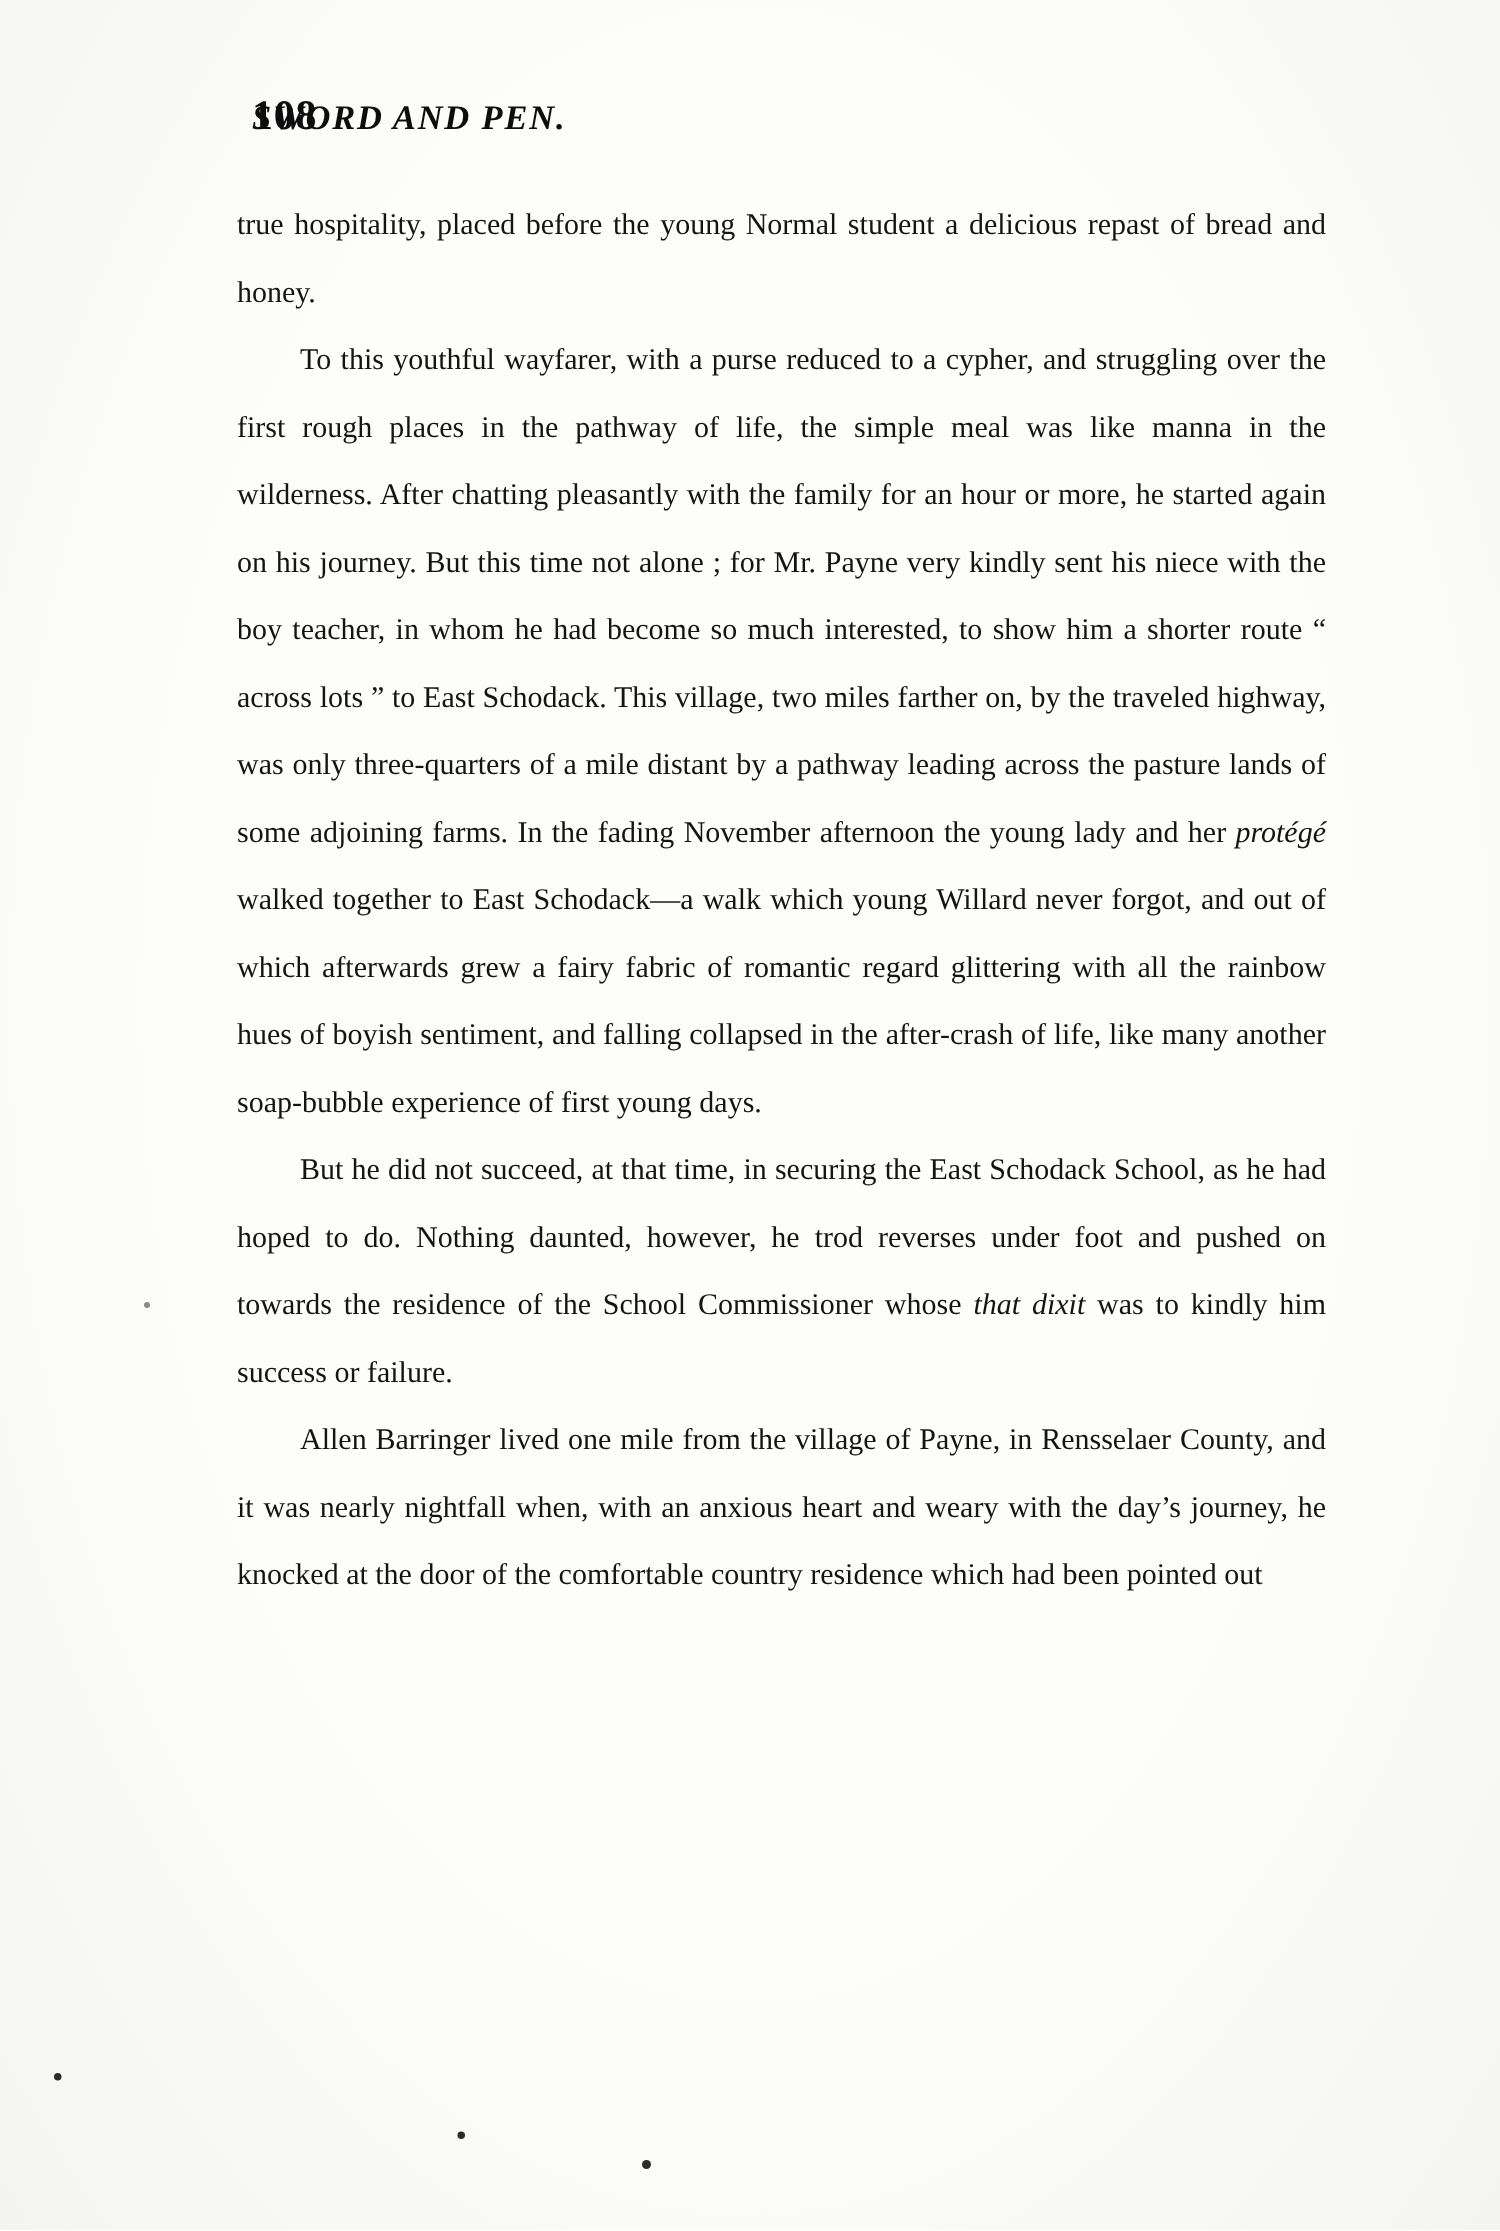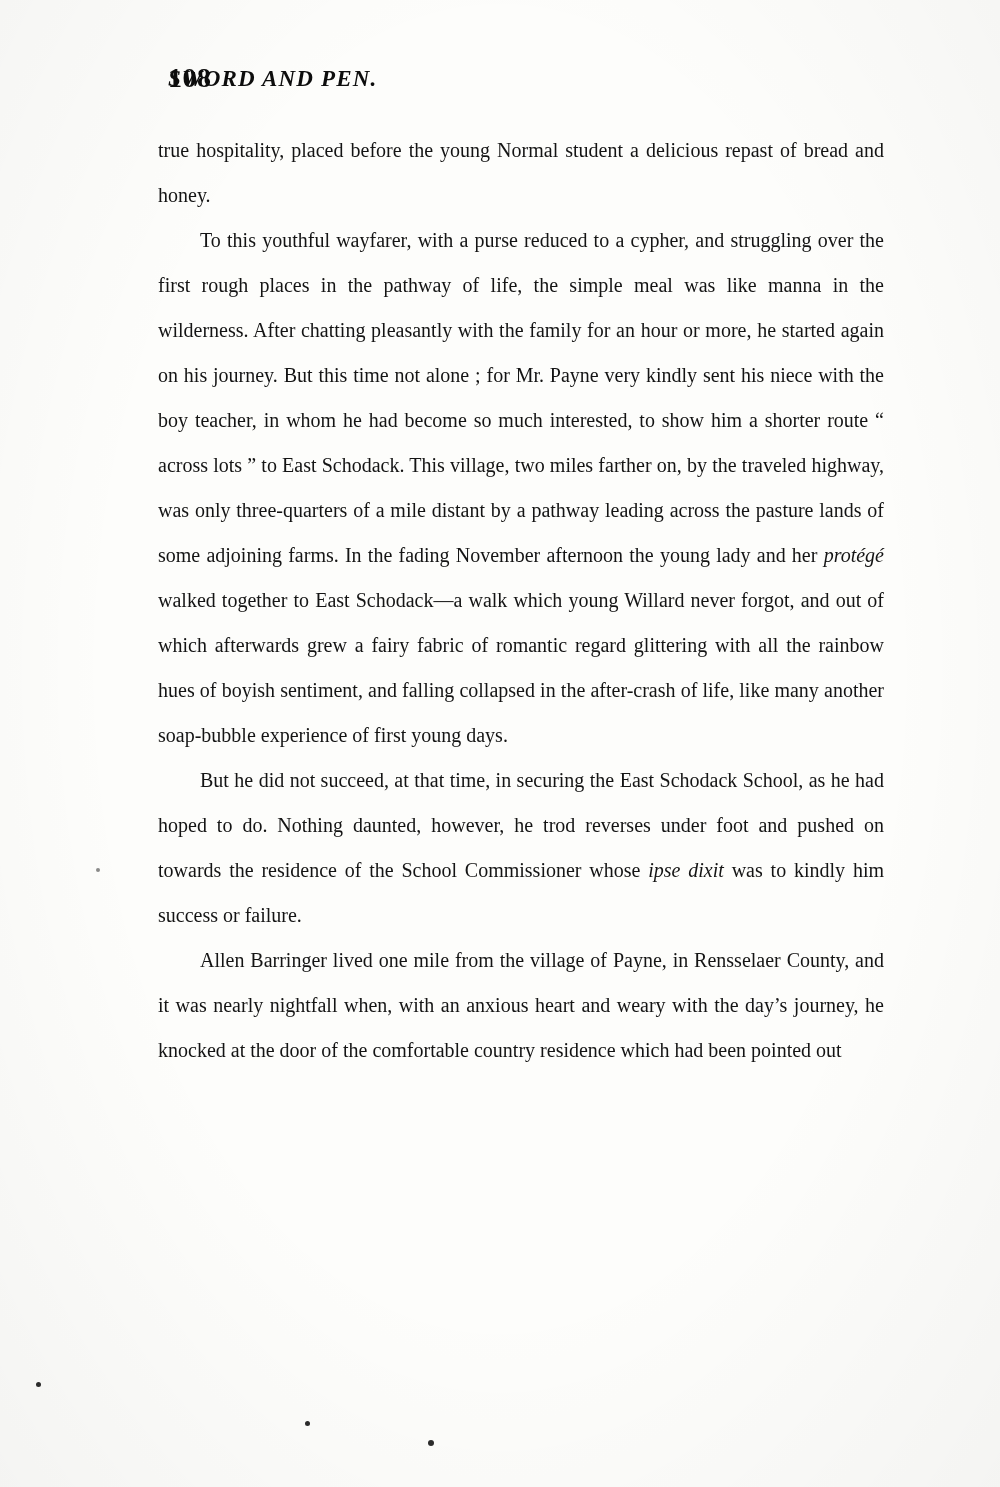--- a/index.html
+++ b/index.html
@@ -103,21 +103,21 @@
       <span class="rh-text">SWORD AND PEN.</span>
     </div>
   </div>
 
   <div class="body-text">
     <p class="para no-indent">true hospitality, placed before the young Normal student a delicious repast of bread and honey.</p>
     <p class="para">
       <span>To this youthful wayfarer, with a purse reduced to a cypher, and struggling over the first rough places in the pathway of life, the simple meal was like manna in the wilderness. After chatting pleasantly with the family for an hour or more, he started again on his journey. But this time not alone ; for Mr. Payne very kindly sent his niece with the boy teacher, in whom he had become so much interested, to show him a shorter route “ across lots ” to East Schodack. This village, two miles farther on, by the traveled highway, was only three-quarters of a mile distant by a pathway leading across the pasture lands of some adjoining farms. In the fading November afternoon the young lady and her </span><i>protégé</i><span> walked together to East Schodack—a walk which young Willard never forgot, and out of which afterwards grew a fairy fabric of romantic regard glittering with all the rainbow hues of boyish sentiment, and falling collapsed in the after-crash of life, like many another soap-bubble experience of first young days.</span>
     </p>
     <p class="para">
-      <span>But he did not succeed, at that time, in securing the East Schodack School, as he had hoped to do. Nothing daunted, however, he trod reverses under foot and pushed on towards the residence of the School Commissioner whose </span><i>ipse dixit</i><span> was to kindly him success or failure.</span>
+      <span>But he did not succeed, at that time, in securing the East Schodack School, as he had hoped to do. Nothing daunted, however, he trod reverses under foot and pushed on towards the residence of the School Commissioner whose </span><i>that dixit</i><span> was to kindly him success or failure.</span>
     </p>
     <p class="para">Allen Barringer lived one mile from the village of Payne, in Rensselaer County, and it was nearly nightfall when, with an anxious heart and weary with the day’s journey, he knocked at the door of the comfortable country residence which had been pointed out</p>
   </div>
 
   <div class="marks">
     <span class="mark mark-1"></span>
     <span class="mark mark-2"></span>
     <span class="mark mark-3"></span>
     <span class="mark mark-4"></span>
   </div>

